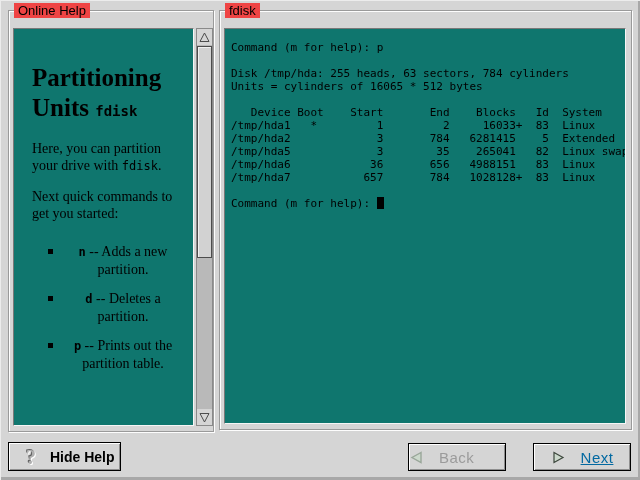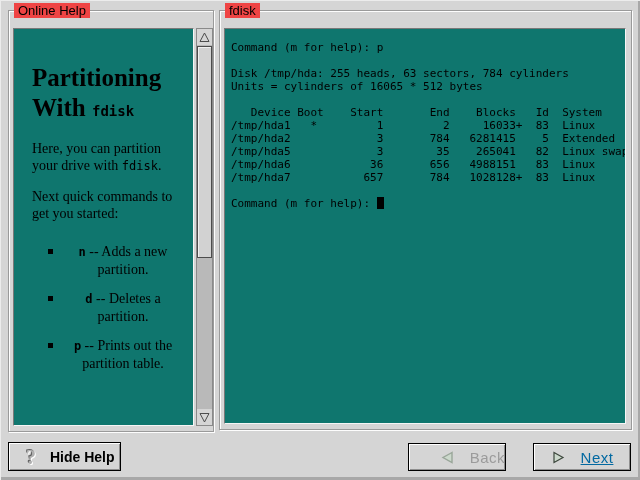--- a/index.html
+++ b/index.html
@@ -83,41 +83,41 @@
 
   
   .btn {
     position:absolute; background:#d5d5d5;
     border:1px solid #000;
     box-shadow: inset 1px 1px 0 #fff, inset -1px -1px 0 #8e8e8e;
     display:flex; align-items:center; cursor:default;
   }
   #hide-help-btn { left:8px; top:442px; width:113px; height:29px; padding-left:17px; gap:14px; }
   #hide-help-btn .lbl { font-size:14px; color:#000;font-weight:bold; }
-  #back-btn { left:408px; top:443px; width:98px; height:28px; justify-content:flex-end; gap:15px; }
+  #back-btn { left:408px; top:443px; width:98px; height:28px; justify-content:flex-start; gap:15px; }
   #next-btn { left:533px; top:443px; width:98px; height:28px; justify-content:center; gap:15px; }
   #back-btn .lbl { font-size:15px; color:#9b9b9b; letter-spacing:0.5px; }
   #next-btn .lbl { font-size:15px; color:#0369a1; letter-spacing:0.5px;text-decoration:underline; }
 
   .q-icon {
     font-family:"Liberation Serif", serif;
     font-size:20px; font-weight:bold; color:#b0b0b0; line-height:20px;
     text-shadow: -1px -1px 0 #5f5f5f, 1px 1px 0 #ffffff;
   }
   svg { display:block; }
 </style>
 </head>
 <body>
 
 <div class="frame" id="help-frame">
   <span class="legend">Online Help</span>
 
   <div class="sunken" id="help-white">
     <div class="help-body">
-      <h1><span>Partitioning With </span><span class="mono-big">fdisk</span></h1>
+      <h1><span>Partitioning Units </span><span class="mono-big">fdisk</span></h1>
 
       <p><span>Here, you can partition your drive with </span><span class="mono">fdisk</span><span>.</span></p>
 
 
       <p><span>Next quick commands to get you started:</span></p>
 
       <ul>
         <li><span class="mono b">n</span><span> -- Adds a new partition.</span></li>
         <li><span class="mono b">d</span><span> -- Deletes a partition.</span></li>
         <li><span class="mono b">p</span><span> -- Prints out the partition table.</span></li>

